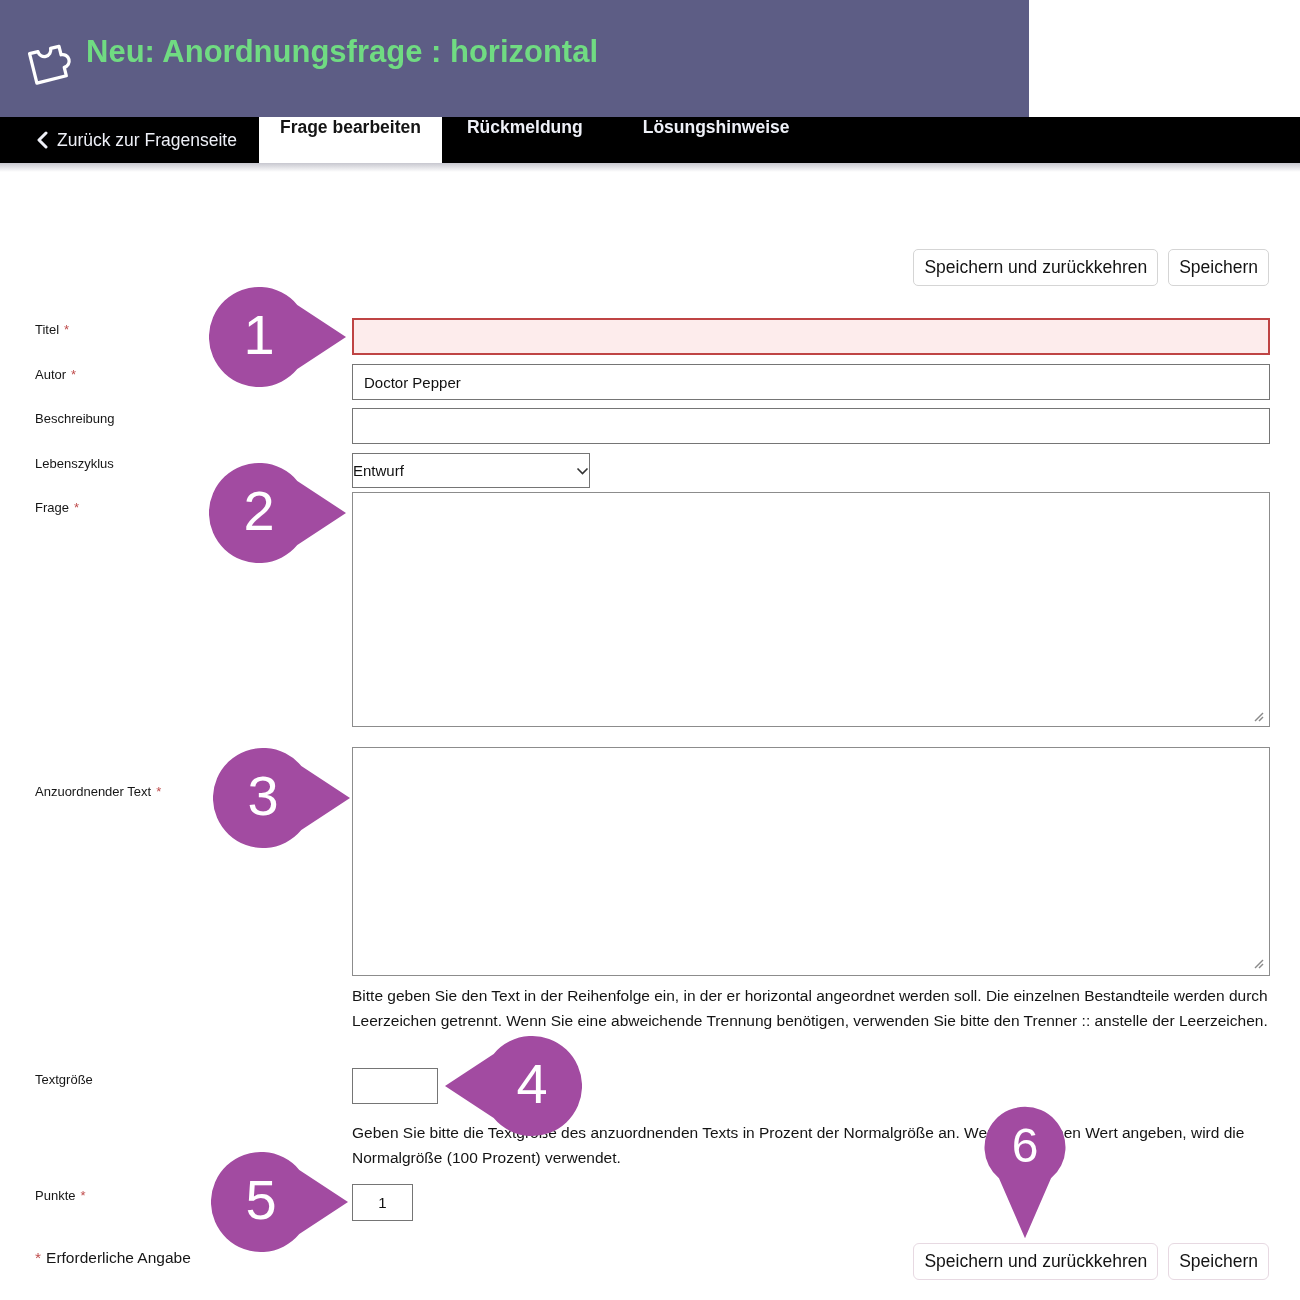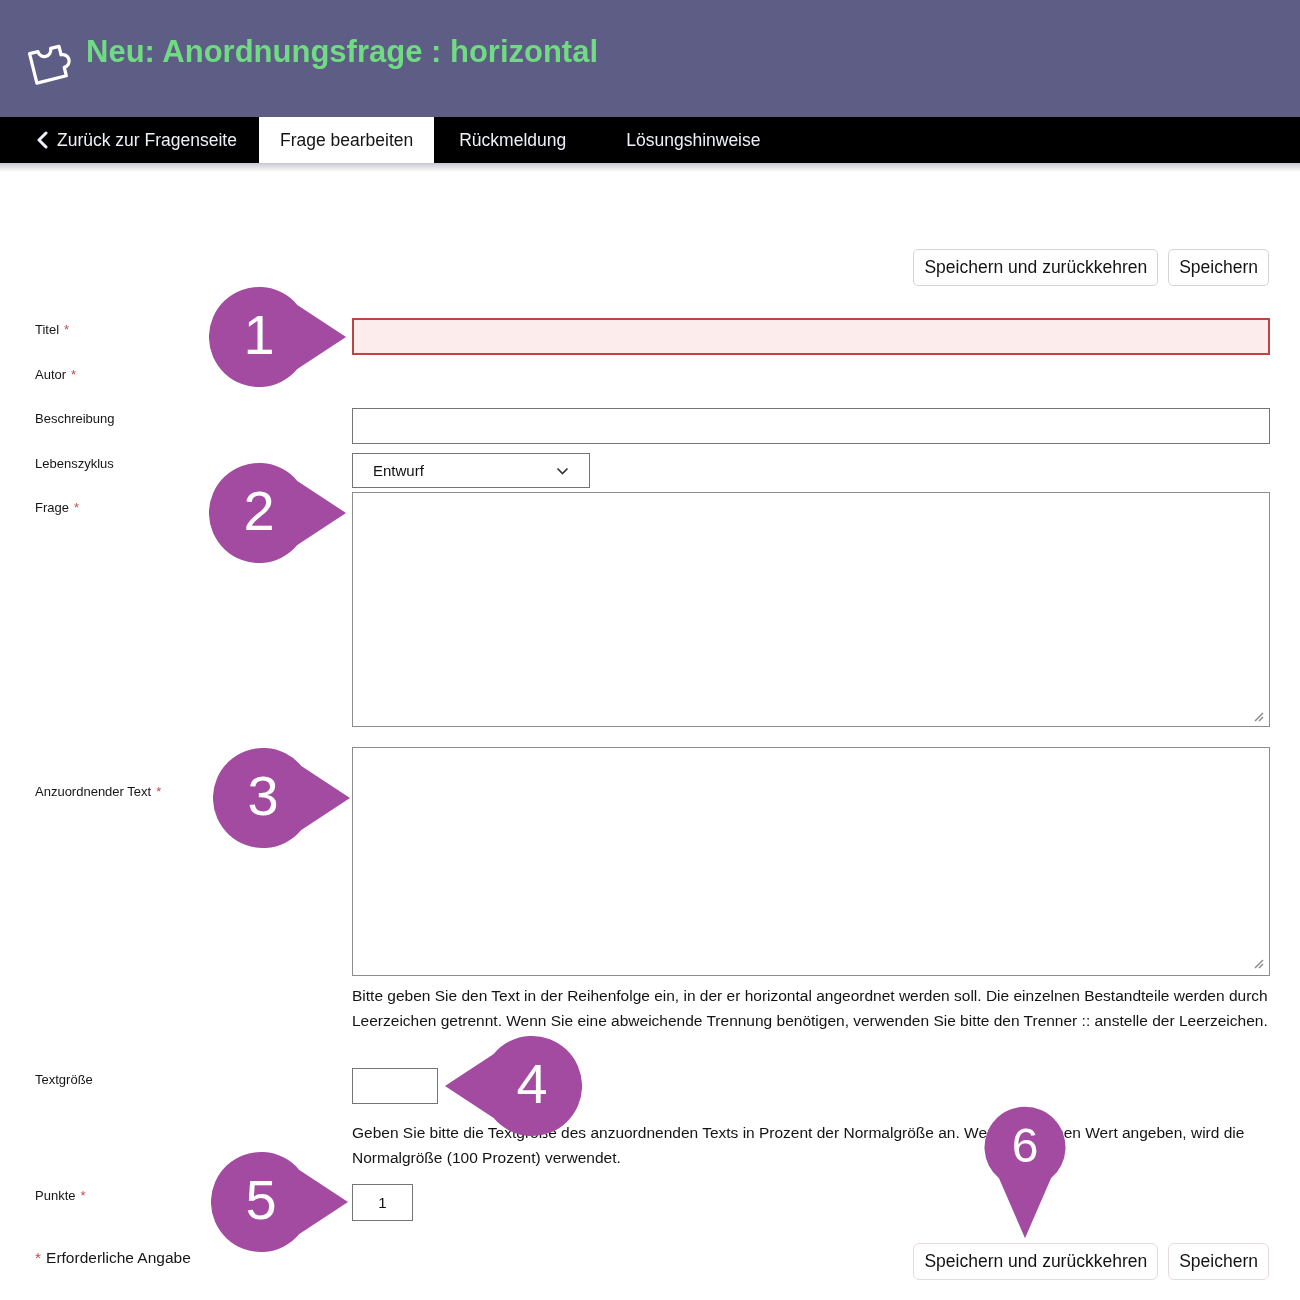--- a/index.html
+++ b/index.html
@@ -1,32 +1,32 @@
 <!DOCTYPE html>
 <html lang="de"><head>
 <meta charset="utf-8">
 <style>
   * { margin:0; padding:0; box-sizing:border-box; }
   html,body { background:#fff; }
   body { font-family:"Liberation Sans", sans-serif; color:#141414; }
   .page { position:relative; width:1300px; height:1300px; overflow:hidden; background:#fff; }
 
   
-  .app-header { position:absolute; left:0; top:0; width:1300px; height:117px; background:#5d5d85; }
+  .app-header { position:absolute; left:0; top:0; width:1029px; height:117px; background:#5d5d85; }
   .puzzle { position:absolute; left:23px; top:34px; }
   .app-title { position:absolute; left:86px; top:34px; font-size:31px; font-weight:bold; color:#70db82; }
 
   
   .tabbar { position:absolute; left:0; top:117px; width:1300px; height:46px; background:#000000;
             display:flex; align-items:stretch; padding-left:33px; }
   .tab-shadow { position:absolute; left:0; top:163px; width:1300px; height:9px;
                 background:linear-gradient(#c7c7cf, rgba(255,255,255,0)); }
   .back-link { display:flex; align-items:center; gap:9px; color:#eef0f7; font-size:17.5px;
                padding:0 14px 0 4px; cursor:pointer; }
-  .tab { display:flex; align-items:center; color:#eef0f7; font-size:17.5px; padding:0 21px; cursor:pointer; }
+  .tab { display:flex; color:#eef0f7; font-size:17.5px; padding:0 21px; cursor:pointer;font-weight:bold; }
   .tab.active { background:#ffffff; color:#141414; margin-left:8px; margin-right:4px; }
 
   
   .form-heading { position:absolute; left:33px; top:250px; font-size:21.5px; font-weight:bold; color:#2d2d31; }
   .btn-row { position:absolute; right:31px; display:flex; gap:10px; }
   .btn-row.top { top:249px; }
   .btn-row.bottom { top:1243px; }
   .btn { display:inline-flex; align-items:center; height:37px; padding:0 10px; background:#fff;
          border:1px solid #d5d5d5; border-radius:5px; font-family:inherit; font-size:17.5px;
          color:#141414; cursor:pointer; white-space:nowrap; }
@@ -43,21 +43,21 @@
   .tinput.error { height:37px; border:2px solid #bf4444; background:#fdecec; }
   .tinput.small { width:86px; }
   .tinput.tiny { width:61px; height:37px; text-align:center; }
 
   .tarea { position:absolute; left:352px; width:918px; border:1px solid #8c8c8c; background:#fff;
            resize:none; font-family:inherit; font-size:15px; padding:8px 11px; }
   .grip { position:absolute; }
 
   .select { position:absolute; left:352px; top:453px; width:238px; height:35px; border:1px solid #757575;
             background:#fff; display:flex; align-items:center; font-size:15px; color:#111;
-            padding:0 20px; cursor:pointer; }
+            padding:0 0; cursor:pointer; }
   .select .caret { margin-left:auto; display:flex; }
 
   .help { position:absolute; left:352px; width:920px; font-size:15.5px; line-height:1.62; color:#141414; }
 
   
   .pin { position:absolute; pointer-events:none; }
   .pin svg { display:block; }
   .pin .pin-num { position:absolute; color:#fff; font-size:56px; line-height:1;
                   transform:translate(-50%,-54%); }
   .pin .pin-num.small { font-size:48px; }
@@ -101,20 +101,21 @@
   </div>
 
   <div class="flabel" style="top:322px">
     <span>Titel</span><span class="req">*</span>
   </div>
   <input class="tinput error" style="top: 318px;" value="">
 
   <div class="flabel" style="top:367px">
     <span>Autor</span><span class="req">*</span>
   </div>
+  <input class="tinput" style="top: 364px;" value="Doctor Pepper">
 
   <div class="flabel" style="top:411px">Beschreibung</div>
   <input class="tinput" style="top: 408px;" value="">
 
   <div class="flabel" style="top:456px">Lebenszyklus</div>
   <div class="select">
     <span>Entwurf</span>
     <span class="caret">
       <svg width="13" height="8" viewBox="0 0 13 8">
           <polyline points="1.5,1.5 6.5,6.5 11.5,1.5" fill="none" stroke="#333" stroke-width="1.6"></polyline>

